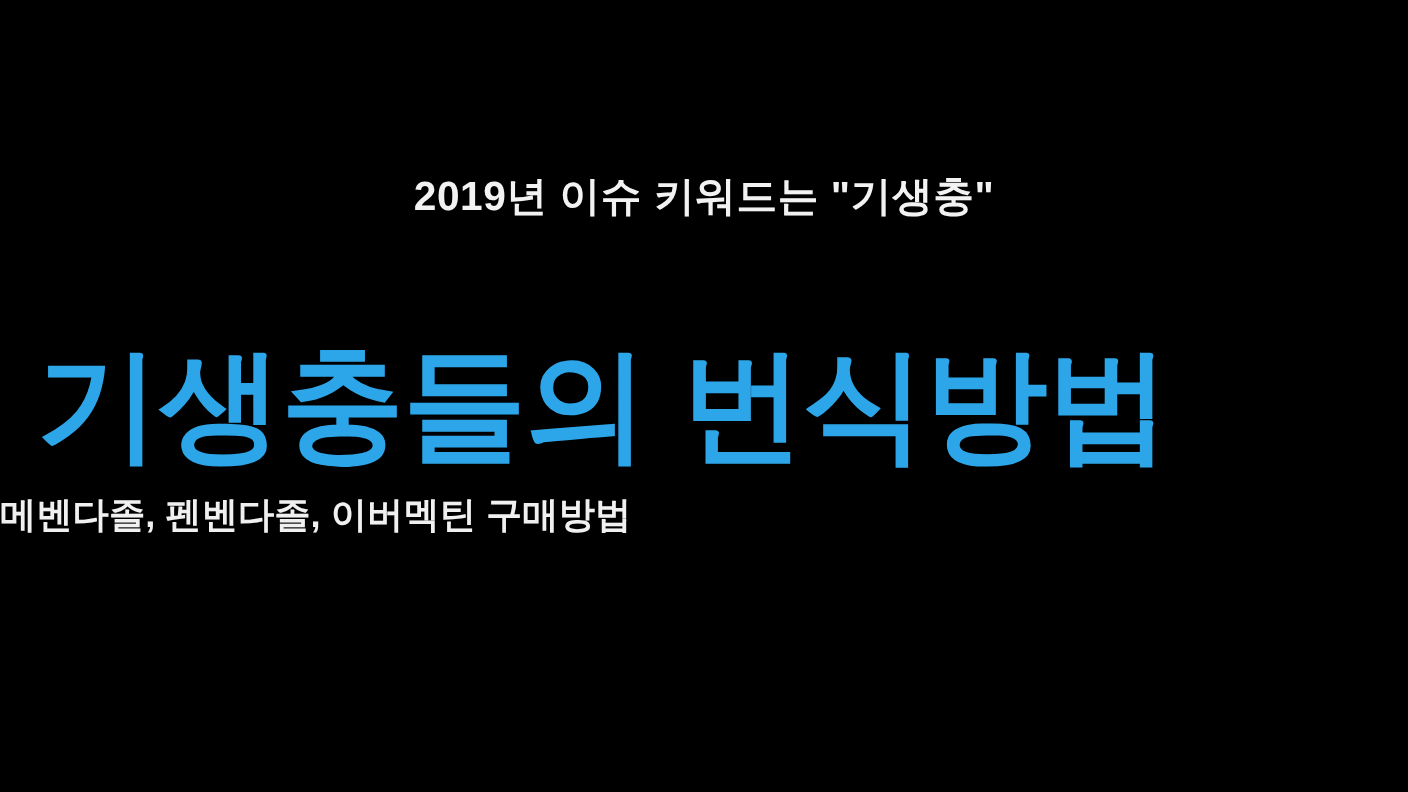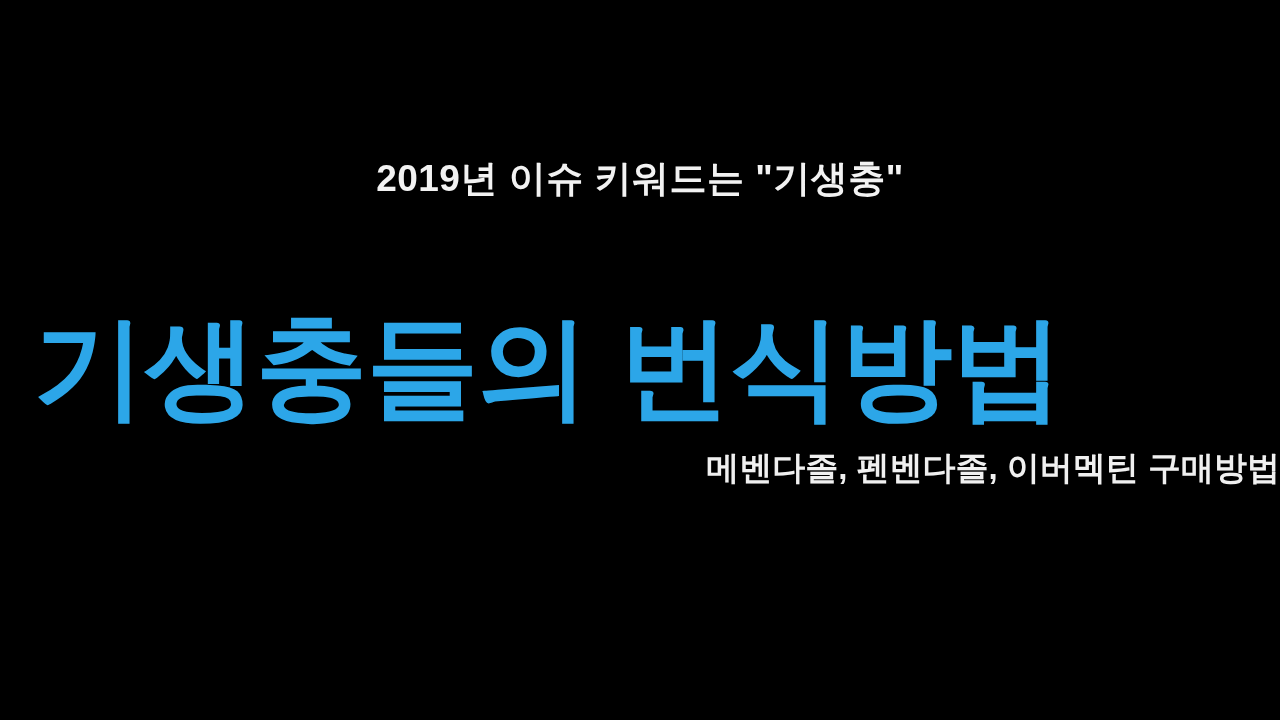--- a/index.html
+++ b/index.html
@@ -64,21 +64,21 @@
     white-space: nowrap;
     margin-top: 36px;
   }
 
   
   .subtitle-block {
     position: absolute;
     top: 445px;
     left: 0;
     width: 1280px;
-    text-align: right;
+    text-align: left;
   }
 
   .subtitle-line {
     display: block;
     color: #f0f0f0;
     font-size: 33px;
     font-weight: 700;
     letter-spacing: 0px;
     line-height: 1.42;
     white-space: nowrap;

